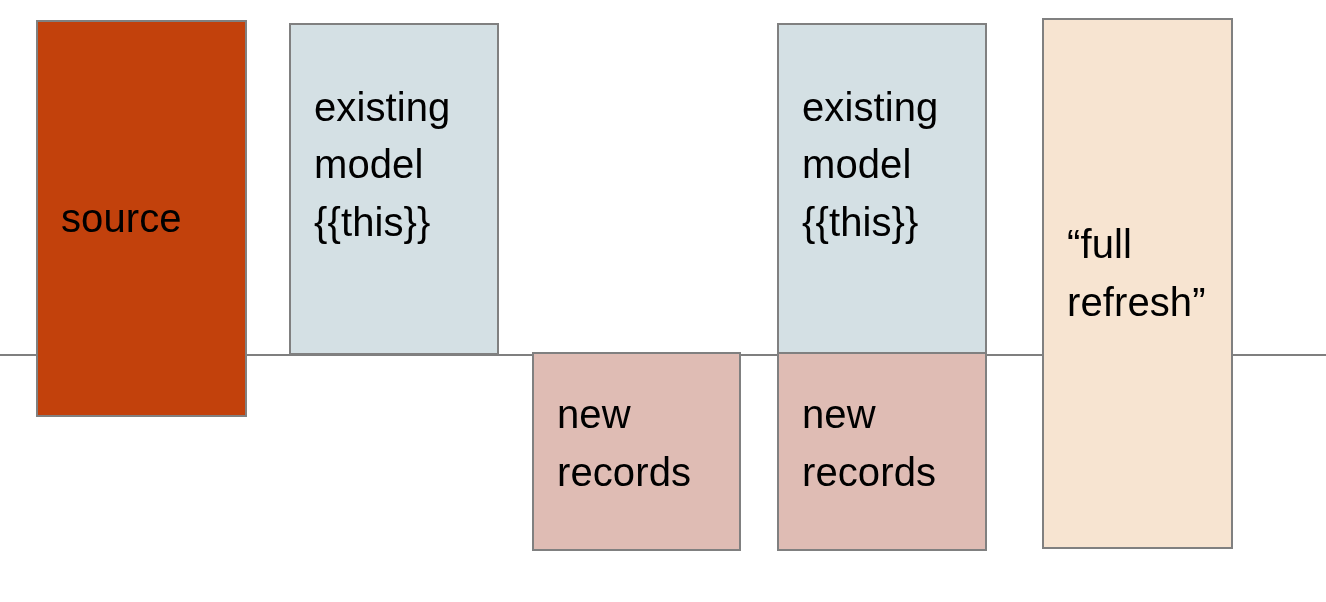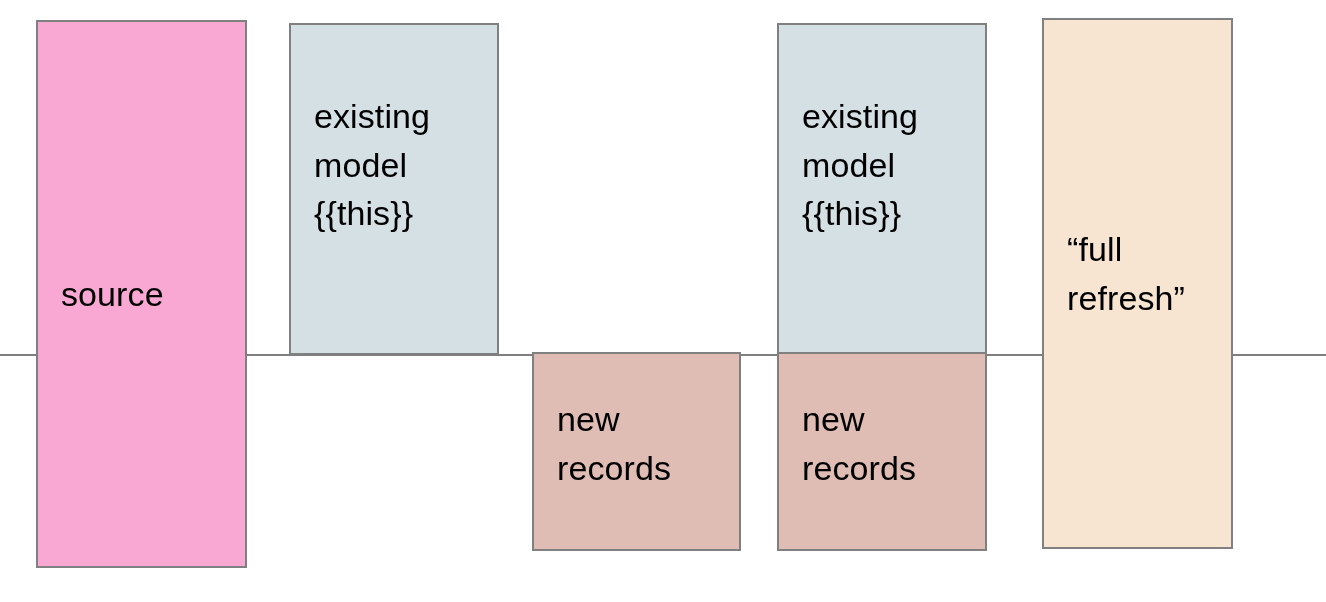--- a/index.html
+++ b/index.html
@@ -30,31 +30,31 @@
   .box {
     position: absolute;
     box-sizing: border-box;
     border: 2px solid #808080;
     display: flex;
     flex-direction: column;
     justify-content: center;
     align-items: flex-start;
   }
   .box-label {
-    font-size: 34px;
+    font-size: 40px;
     line-height: 1.44;
     color: #000000;
     white-space: pre-line;
     text-align: left;
     padding-left: 23px;
     padding-right: 10px;
     letter-spacing: 0.1px;
   }
   
-  #box-source      { left: 36px;   top: 20px;  width: 211px; height: 548px; background: #f9a8d4; }
+  #box-source      { left: 36px;   top: 20px;  width: 211px; height: 397px; background: #c2410c; }
   #box-source .box-label { transform: translateY(0px); }
 
   #box-existing-model-1 { left: 289px; top: 23px;  width: 210px; height: 332px; background: #d4e0e4; }
   #box-existing-model-1 .box-label { transform: translateY(-24px); }
 
   #box-new-records-1    { left: 532px; top: 352px; width: 209px; height: 199px; background: #dfbcb4; }
   #box-new-records-1 .box-label { transform: translateY(-8px); }
 
   #box-existing-model-2 { left: 777px; top: 23px;  width: 210px; height: 332px; background: #d4e0e4; }
   #box-existing-model-2 .box-label { transform: translateY(-24px); }

